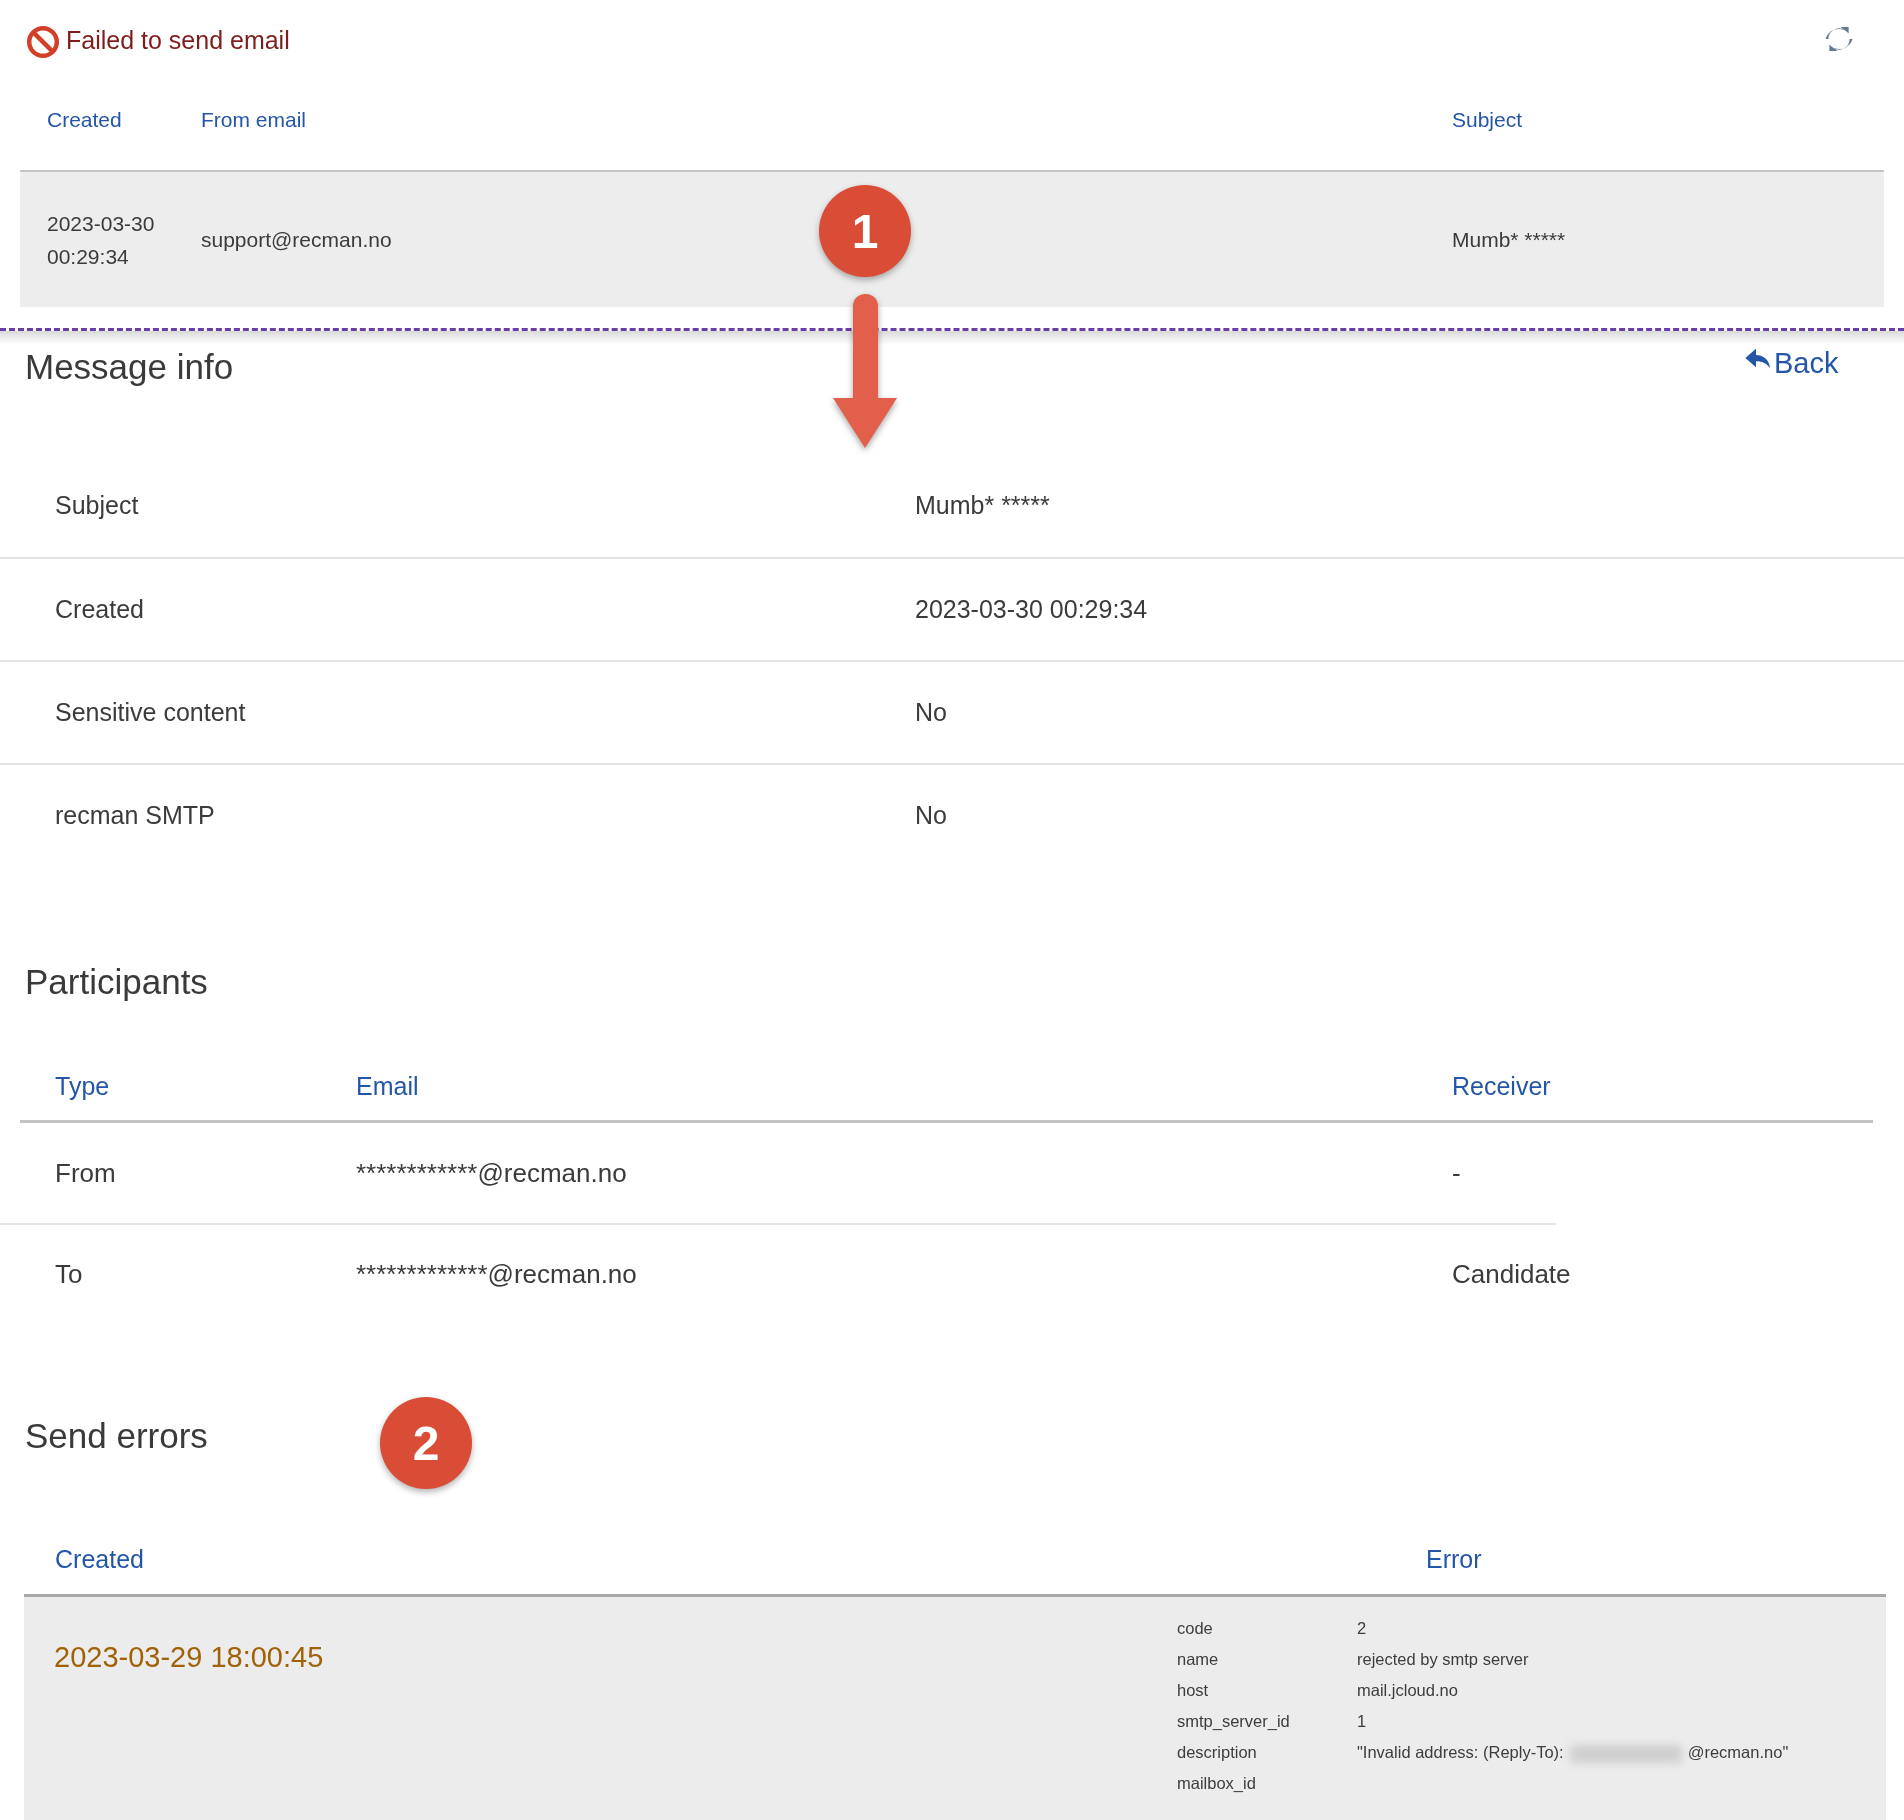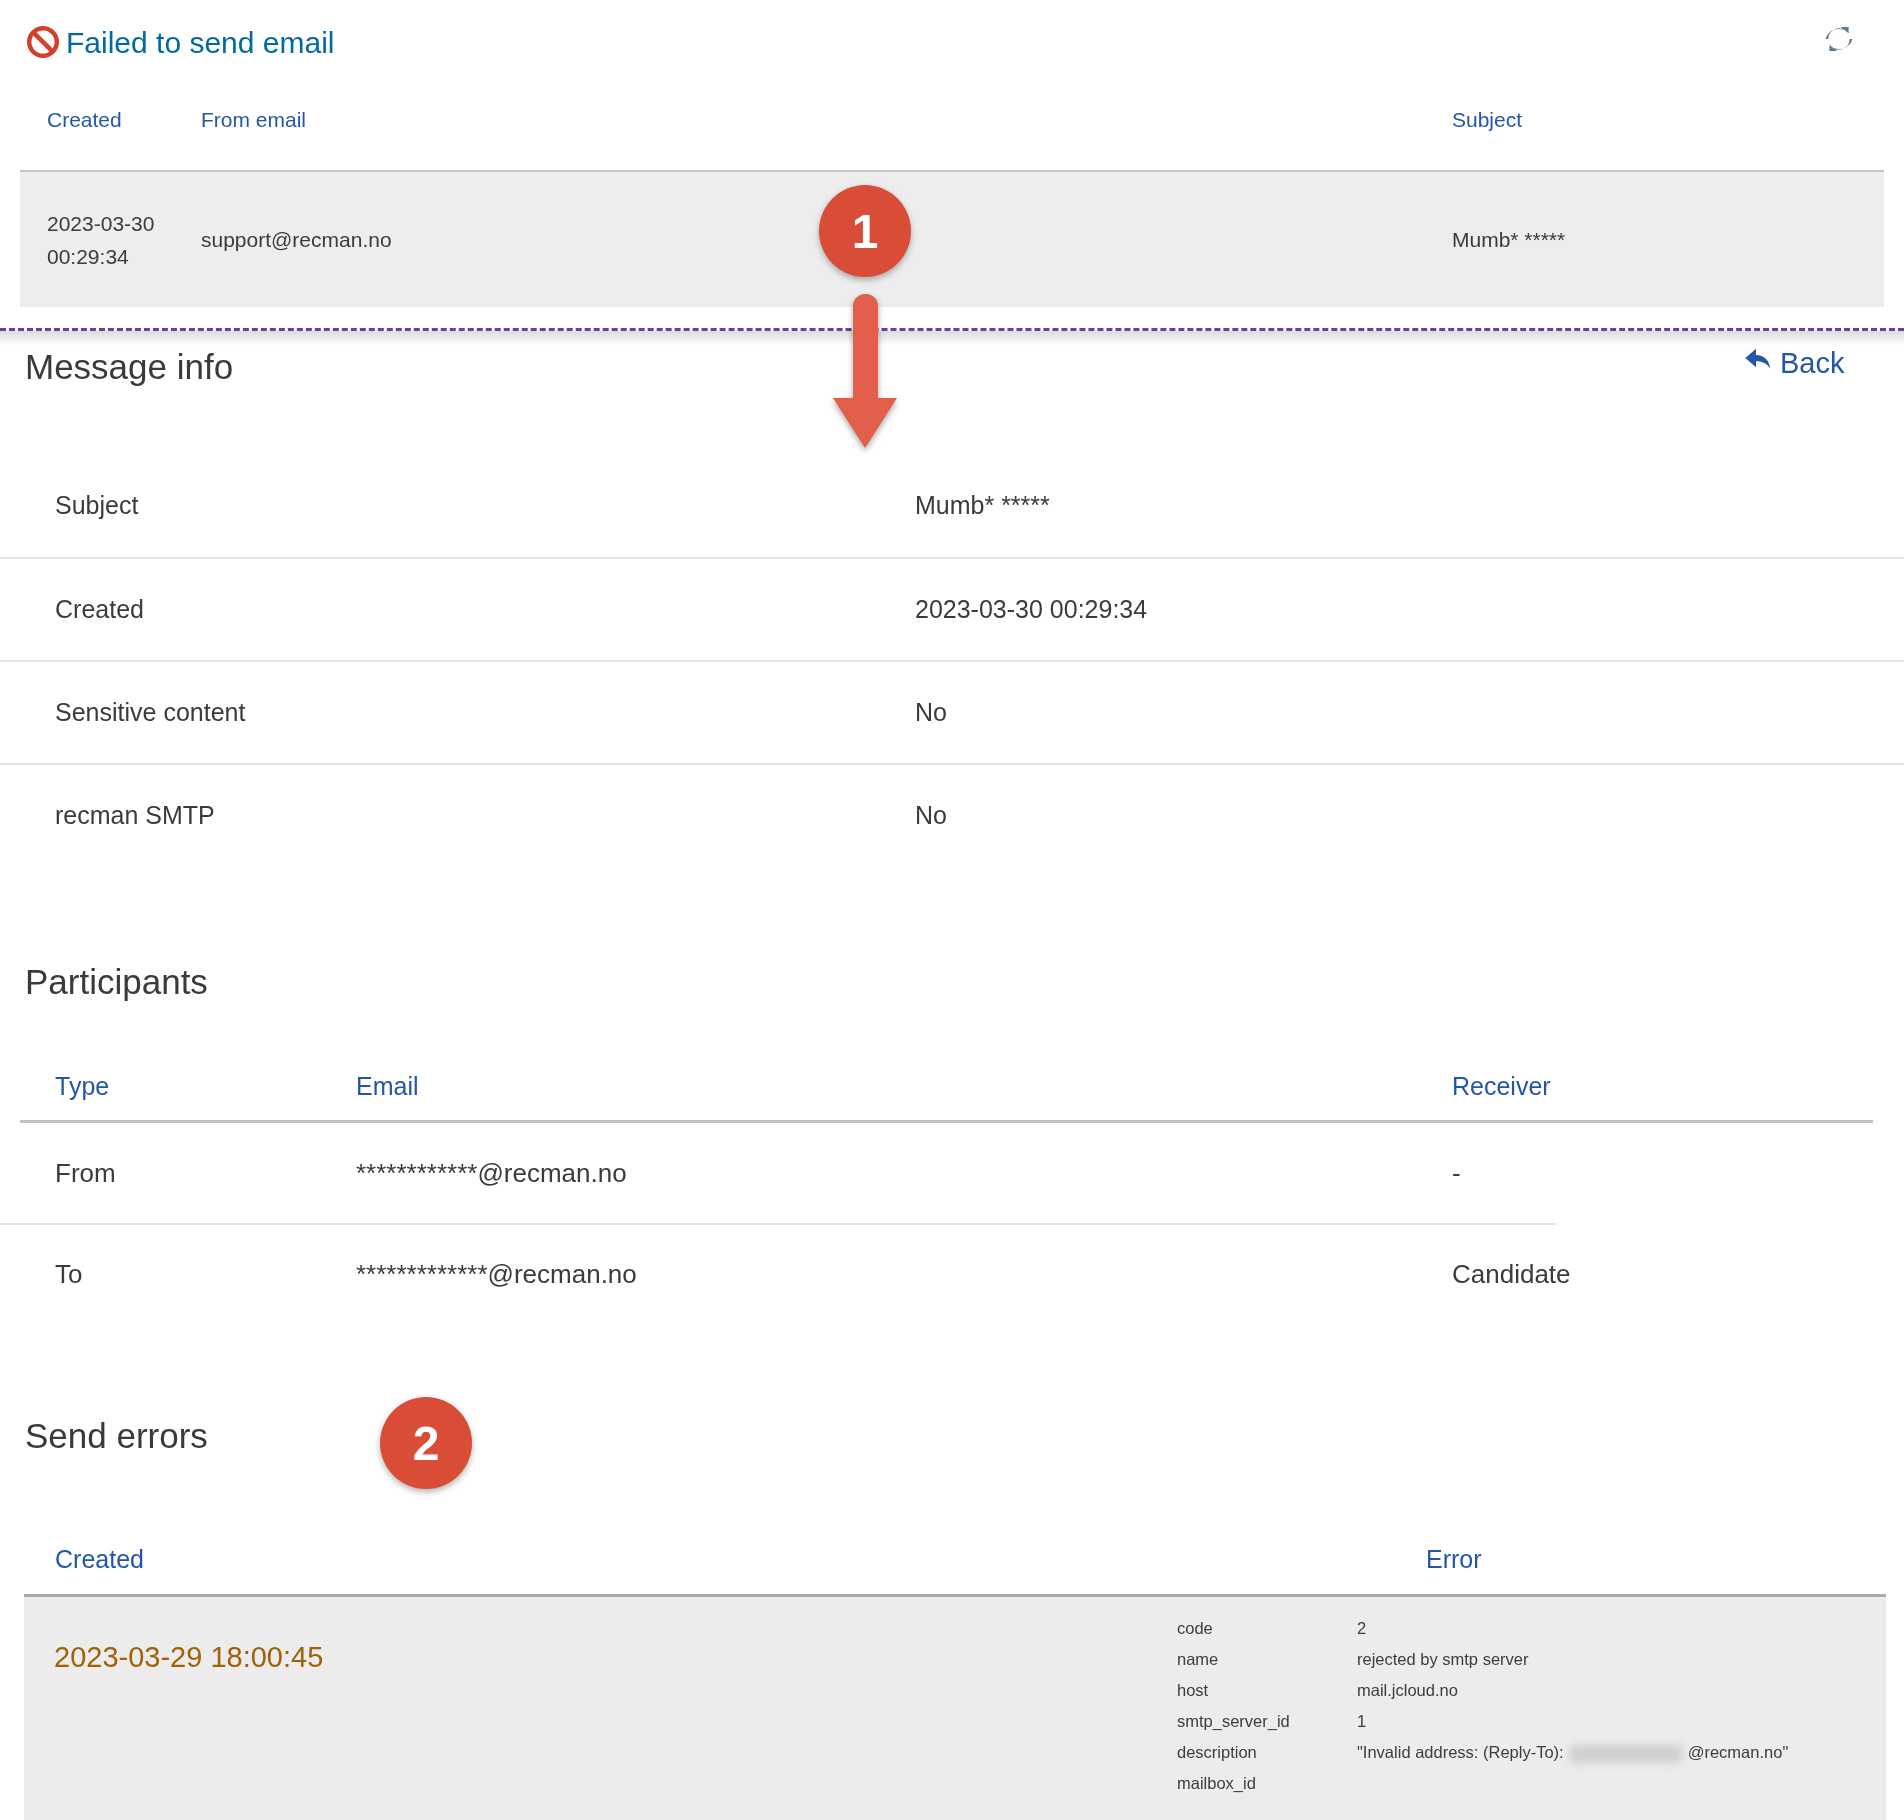--- a/index.html
+++ b/index.html
@@ -3,21 +3,21 @@
 <meta charset="utf-8">
 <style>
   * { margin:0; padding:0; box-sizing:border-box; }
   html,body { background:#ffffff; }
   body { font-family:"Liberation Sans","DejaVu Sans",sans-serif; color:#3b3b3b; }
   .page { position:relative; width:1904px; height:1820px; background:#ffffff; overflow:hidden; }
   .abs { position:absolute; }
 
   
   .app-header-icon { left:25px; top:24px; width:36px; height:36px; }
-  .app-header-title { left:66px; top:26px; font-size:30px; color:#0369a1; }
+  .app-header-title { left:66px; top:26px; font-size:25px; color:#7f1d1d; }
   .refresh-btn { left:1822px; top:22px; width:34px; height:34px; cursor:pointer; }
 
   
   .email-table-head { left:20px; top:108px; width:1864px; display:grid;
       grid-template-columns:154px 1251px auto; padding-left:27px; }
   .email-table-head .col { font-size:21px; color:#2456a8; cursor:pointer; }
   .email-table-row { left:20px; top:170px; width:1864px; height:137px; background:#ededed;
       border-top:2px solid #c6c6c6; display:grid; grid-template-columns:154px 1251px auto;
       padding-left:27px; align-items:center; cursor:pointer; }
   .email-table-row .cell { font-size:21px; color:#3b3b3b; }
@@ -38,21 +38,21 @@
       filter:drop-shadow(0 3px 3px rgba(0,0,0,.35)); }
   .arrow-shaft { position:absolute; left:52px; top:0; width:25px; height:110px;
       background:#e2604b; border-radius:12px 12px 0 0; }
   .arrow-head { position:absolute; left:32px; top:104px; width:0; height:0;
       border-left:32px solid transparent; border-right:32px solid transparent;
       border-top:50px solid #e2604b; }
 
   
   .section-title { font-size:35px; color:#3a3a3a; }
   .mi-title { left:25px; top:338px;margin-top:9px; }
-  .back-link { left:1742px; top:344px; display:flex; align-items:center; gap:6px;
+  .back-link { left:1742px; top:344px; display:flex; align-items:center; gap:0;
       color:#2456a8; font-size:29px; cursor:pointer; }
   .back-link svg { width:32px; height:32px; }
   .mi-rows { left:0; top:454px; width:1904px; }
   .mi-row { display:grid; grid-template-columns:860px auto; padding-left:55px;
       height:103px; align-items:center; font-size:25px; }
   .mi-row + .mi-row { border-top:2px solid #e4e4e4; }
 
   
   .p-title { left:25px; top:962px; }
   .p-head { left:0; top:1072px; width:1552px; display:grid;

